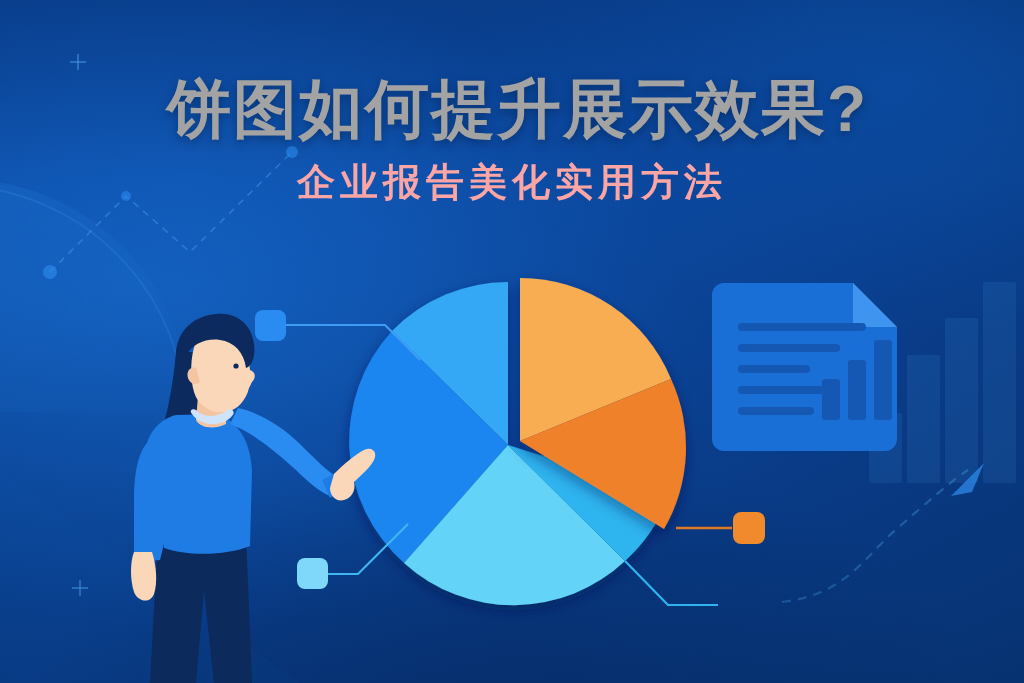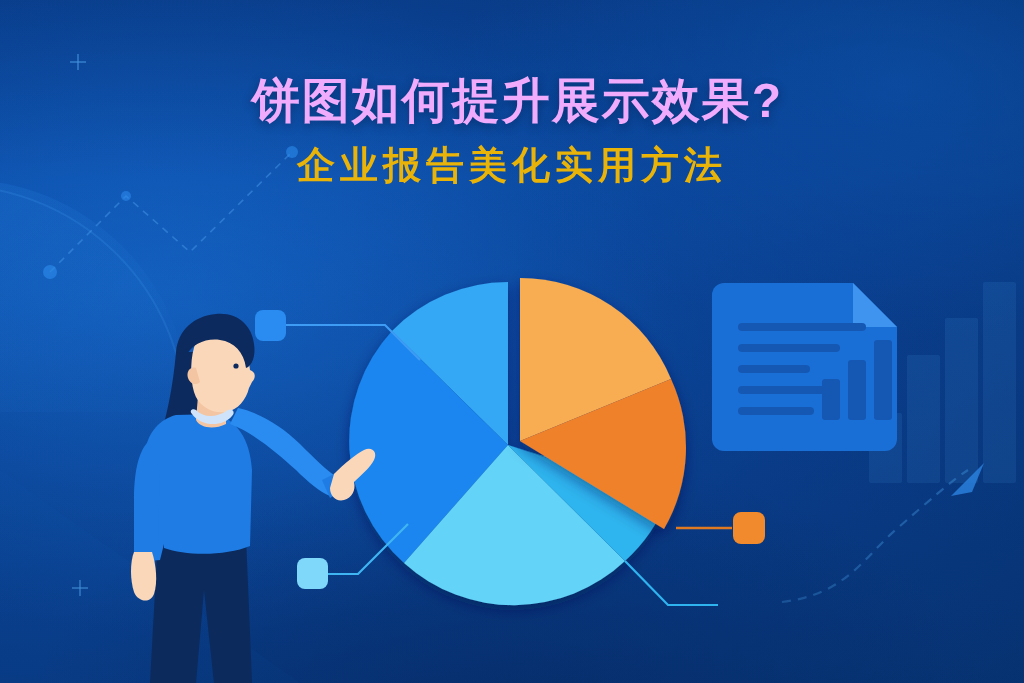--- a/index.html
+++ b/index.html
@@ -37,34 +37,34 @@
   
   .title-block {
     position: absolute;
     left: 0;
     top: 76px;
     width: 1024px;
     text-align: center;
     z-index: 40;
   }
   .main-title {
-    font-size: 48px;
+    font-size: 64px;
     font-weight: 700;
-    color: #f0abfc;
+    color: #a3a3a3;
     letter-spacing: 2px;
     line-height: 1.06;
     text-shadow: 0 3px 10px rgba(3,26,64,0.45);
     white-space: nowrap;
     padding-left: 11px;
   }
   .sub-title {
     margin-top: 18px;
     font-size: 38px;
     font-weight: 700;
-    color: #eab308;
+    color: #fca5a5;
     letter-spacing: 5px;
     line-height: 1.1;
     white-space: nowrap;
   }
   
   .layer {
     position: absolute;
     inset: 0;
   }
   .layer-pie   { z-index: 20; }

